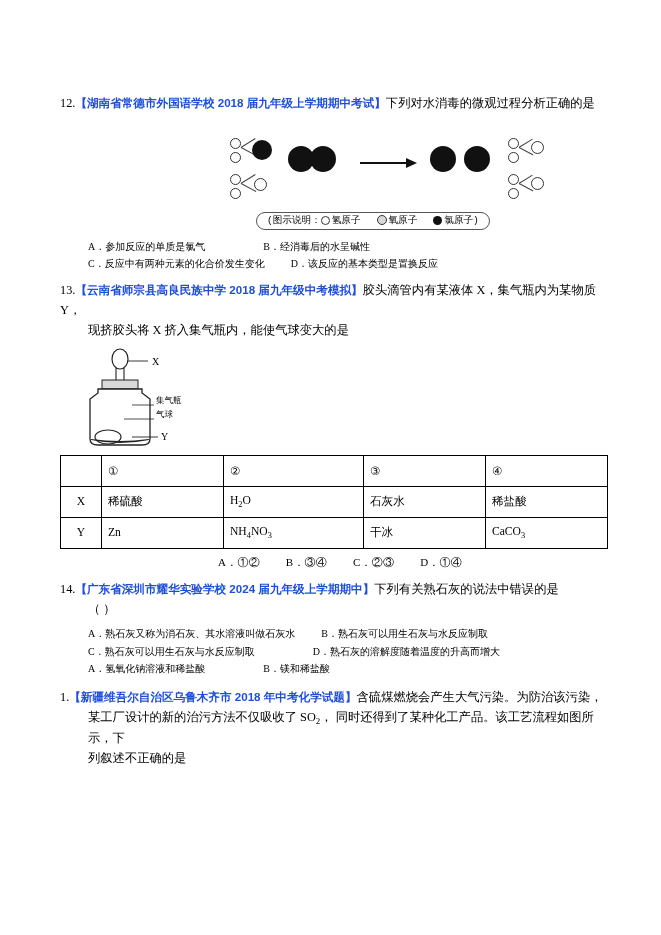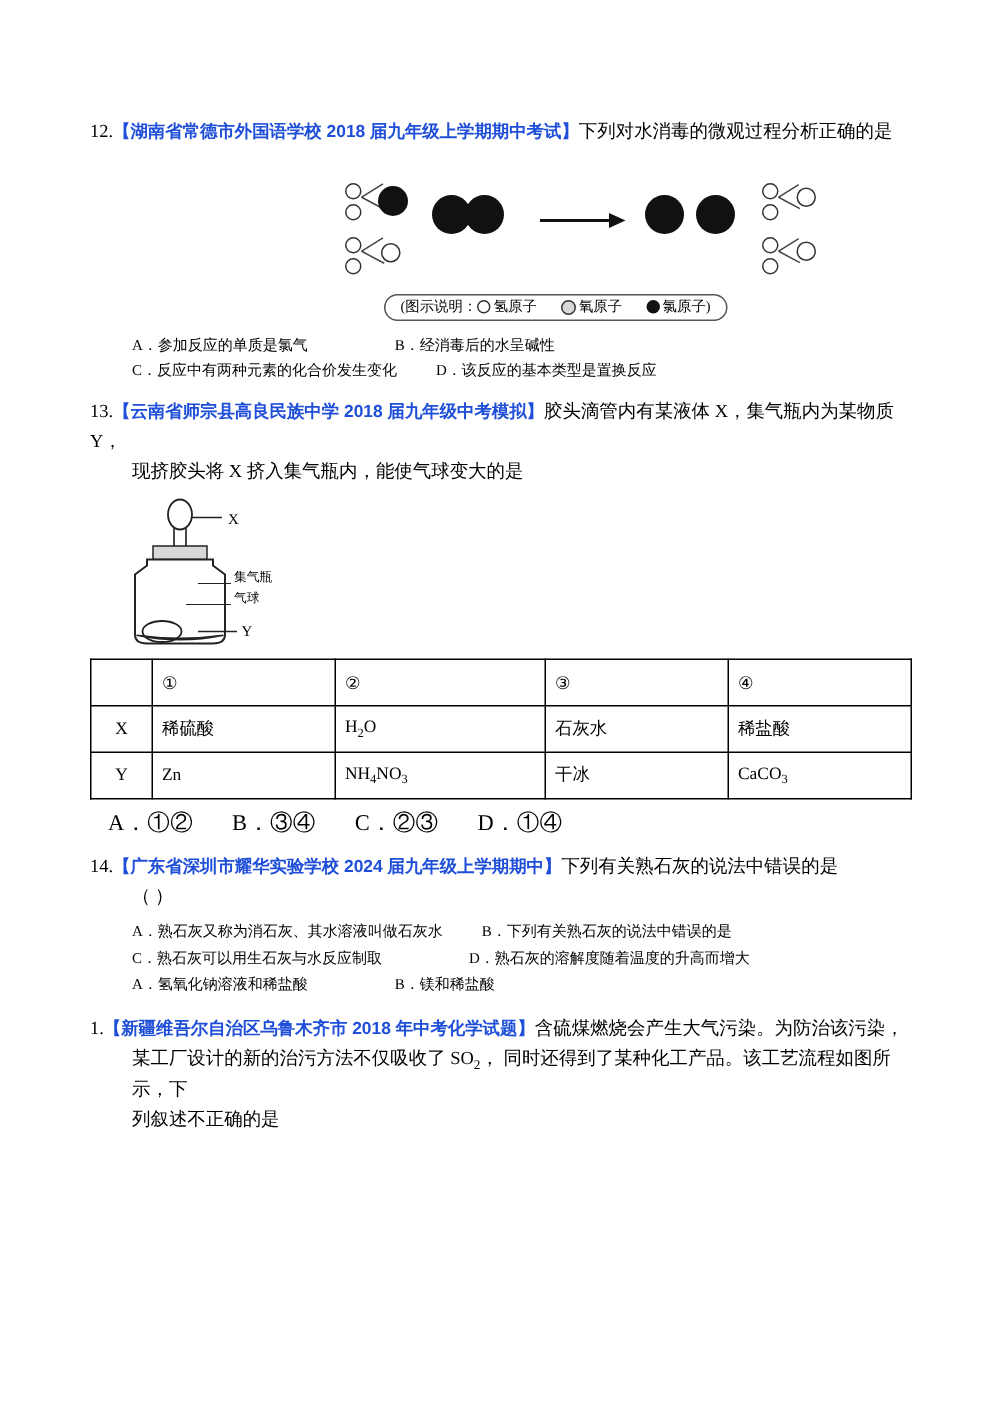--- a/index.html
+++ b/index.html
@@ -10,21 +10,21 @@
   body {
     width: 661px;
     height: 935px;
     font-family: "Liberation Serif", serif;
     color: #000000;
     position: relative;
     overflow: hidden;
   }
   .page {
     position: absolute;
-    left: 0; top: 0;
+    left: 0; top: 16px;
     width: 661px;
     height: 782px;
     padding: 0;
   }
   .content {
     position: absolute;
     left: 60px;
     top: 78px;
     width: 548px;
   }
@@ -114,21 +114,21 @@
     border-bottom: 5px solid transparent;
   }
   .legend12 {
     position: absolute;
     left: 196px;
     top: 92px;
     border: 1px solid #555;
     border-radius: 11px;
     padding: 1px 10px;
     font-size: 9.6px;
-    font-family: Liberation Serif, serif;
+    font-family: Liberation Mono, monospace;
     white-space: nowrap;
     line-height: 1.45;
   }
   .legend12 .dot-w {
     display: inline-block;
     width: 7px; height: 7px;
     border: 1px solid #333;
     border-radius: 50%;
     background: #fff;
     vertical-align: middle;
@@ -187,22 +187,23 @@
     vertical-align: middle;
   }
   table.q13 td.lab {
     width: 28px;
     text-align: center;
   }
   sub { font-size: 0.72em; }
 
   .ans-row {
     margin-left: 12px;
-    font-size: 15px;
+    font-size: 11px;
     letter-spacing: 0.2px;
+    text-align: center;
   }
 </style>
 </head>
 <body>
 
 <div class="page">
   <div class="content">
 
     <div class="qblock">
       <span class="qnum">12.</span><span class="src">【湖南省常德市外国语学校 2018 届九年级上学期期中考试】</span><span class="qtext">下列对水消毒的微观过程分析正确的是</span>
@@ -330,21 +331,21 @@
 
     <div class="ans-row">
       <span>A．①②</span><span class="opt-gap-sm"></span><span>B．③④</span><span class="opt-gap-sm"></span><span>C．②③</span><span class="opt-gap-sm"></span><span>D．①④</span>
     </div>
 
     <div class="qblock" style="margin-top:10px;">
       <span class="qnum">14.</span><span class="src">【广东省深圳市耀华实验学校 2024 届九年级上学期期中】</span><span class="qtext">下列有关熟石灰的说法中错误的是</span>
       <div class="indent">（    ）</div>
     </div>
     <div class="opts">
-      <div class="opt-row"><span>A．熟石灰又称为消石灰、其水溶液叫做石灰水</span><span class="opt-gap-sm"></span><span>B．下列有关熟石灰的说法中错误的是</span></div>
+      <div class="opt-row"><span>A．熟石灰又称为消石灰、其水溶液叫做石灰水</span><span class="opt-gap-sm"></span><span>B．熟石灰可以用生石灰与水反应制取</span></div>
       <div class="opt-row"><span>C．熟石灰可以用生石灰与水反应制取</span><span class="opt-gap"></span><span>D．熟石灰的溶解度随着温度的升高而增大</span></div>
     </div>
 
     <div class="opts">
       <div class="opt-row"><span>A．氢氧化钠溶液和稀盐酸</span><span class="opt-gap"></span><span>B．镁和稀盐酸</span></div>
     </div>
 
     <div class="qblock" style="margin-top:10px;">
       <span class="qnum">1.</span><span class="src">【新疆维吾尔自治区乌鲁木齐市 2018 年中考化学试题】</span><span class="qtext">含硫煤燃烧会产生大气污染。为防治该污染，</span>
       <div class="indent">某工厂设计的新的治污方法不仅吸收了 SO<sub>2</sub>，  同时还得到了某种化工产品。该工艺流程如图所示，下</div>

